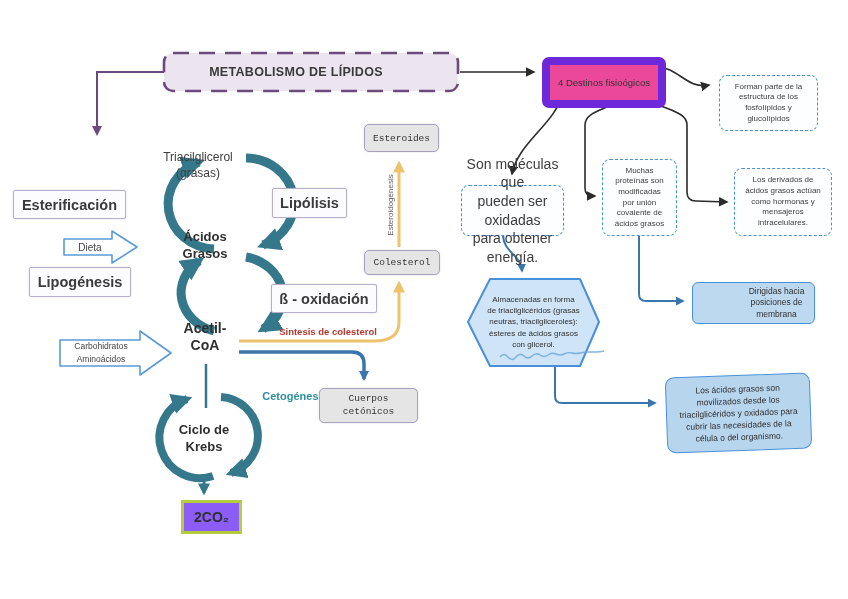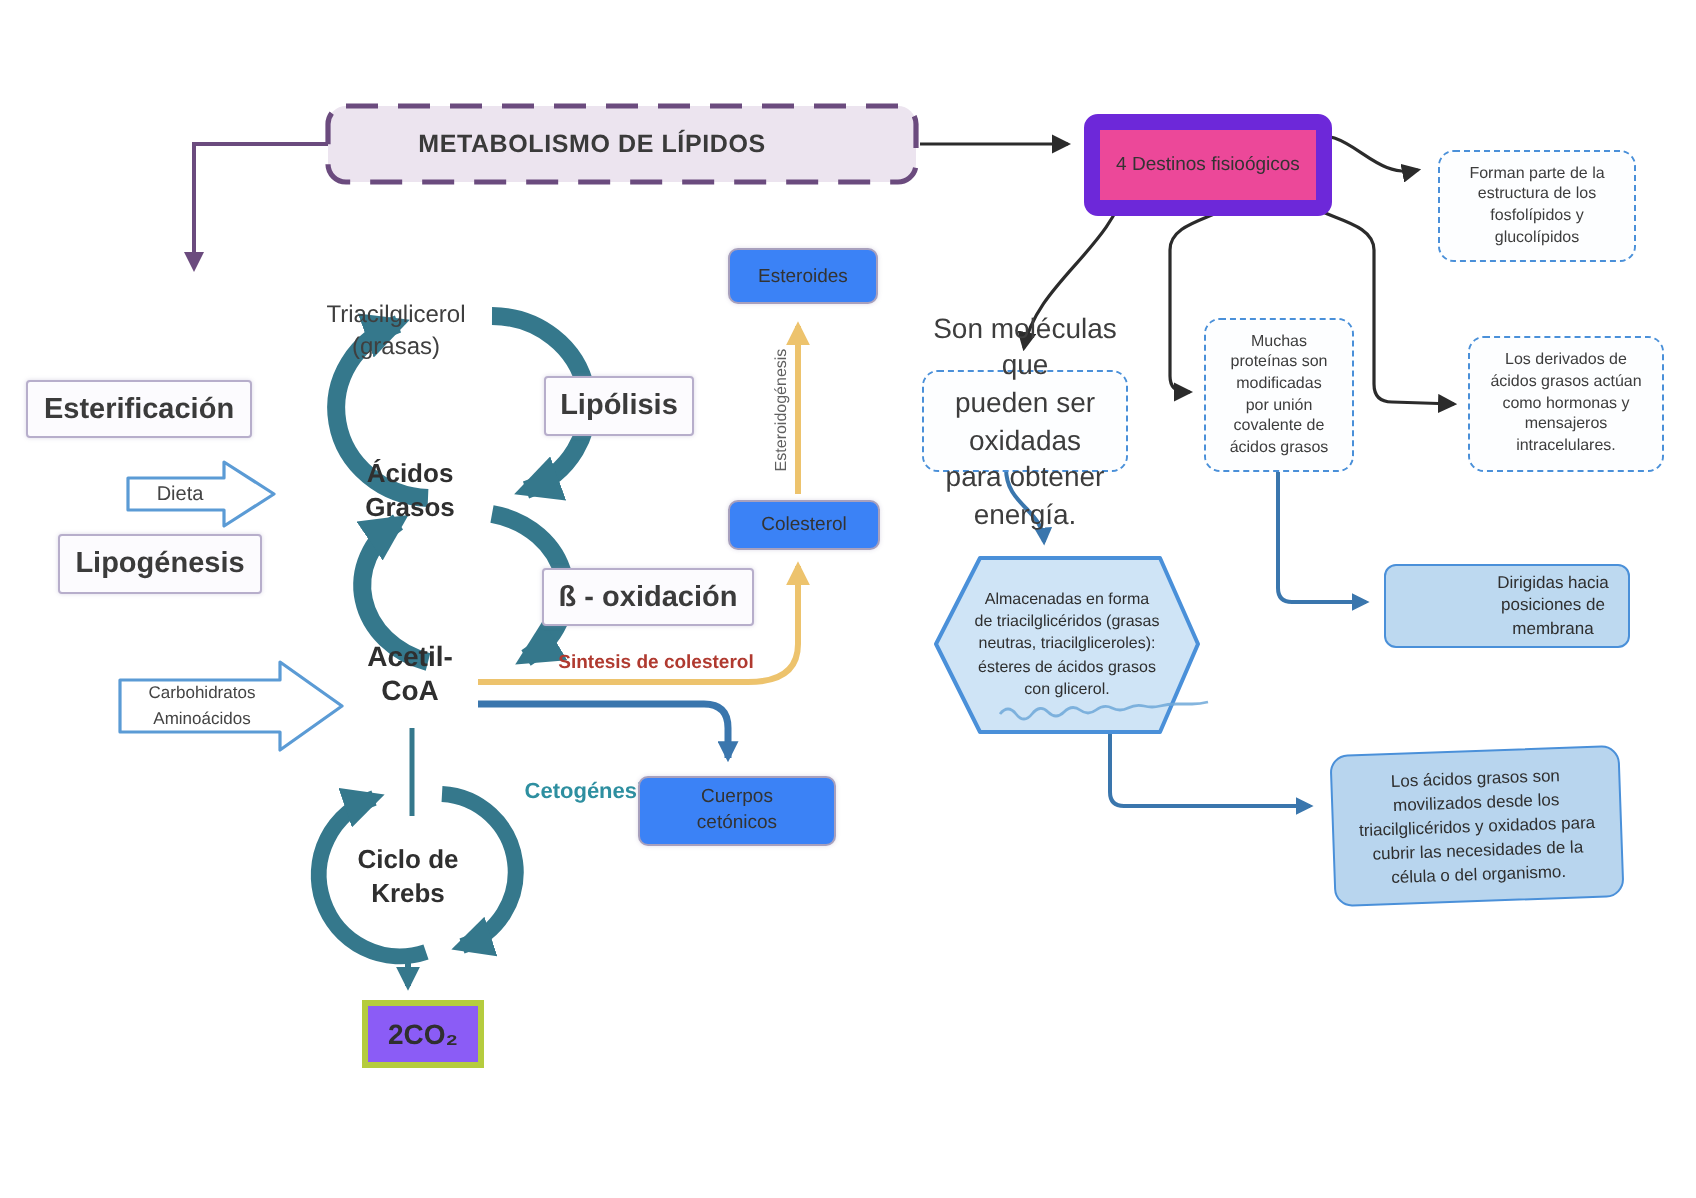--- a/index.html
+++ b/index.html
@@ -5,22 +5,22 @@
   html,body{margin:0;padding:0;background:#fff;}
   #canvas{position:relative;width:848px;height:599px;background:#ffffff;overflow:hidden;
           font-family:"Liberation Sans", sans-serif;}
   .abs{position:absolute;}
   .ctr{display:flex;align-items:center;justify-content:center;text-align:center;}
   .pre{white-space:pre-line;}
   svg.layer{position:absolute;left:0;top:0;z-index:1;}
   .txt{z-index:2;}
   .label-box{border:1.6px solid #b7aecb;background:#fcfbfe;font-weight:bold;font-size:14.5px;
              color:#3b3b3b;border-radius:2px;box-shadow:0 0 2px rgba(150,140,180,.35);}
-  .node-box{border:1.5px solid #a8a0bd;background:#3b82f6;border-radius:5px;font-size:9.5px;color:#333;
-            box-shadow:0 0 2px rgba(150,140,180,.3);}
+  .node-box{border:1.5px solid #a8a0bd;background:#e5e5e5;border-radius:5px;font-size:9.5px;color:#333;
+            box-shadow:0 0 2px rgba(150,140,180,.3);font-family:Liberation Mono, monospace;}
   .dashed-box{border:1.7px dashed #4a90d9;background:#fdfeff;border-radius:8px;font-size:8px;
               color:#3d3d3d;line-height:1.33;}
   .blue-solid{border:8px solid #6d28d9;background:#ec4899;border-radius:7px;font-size:9.5px;color:#333;}
   .panel{border:1.8px solid #4a90d9;background:#bdd9f0;border-radius:6px;font-size:8.5px;
          color:#2f2f2f;line-height:1.35;}
   .title-text{font-weight:bold;font-size:12.5px;color:#3a3a3a;letter-spacing:.3px;}
   .big-bold{font-weight:bold;color:#2f2f2f;}
 </style>
 </head>
 <body>

